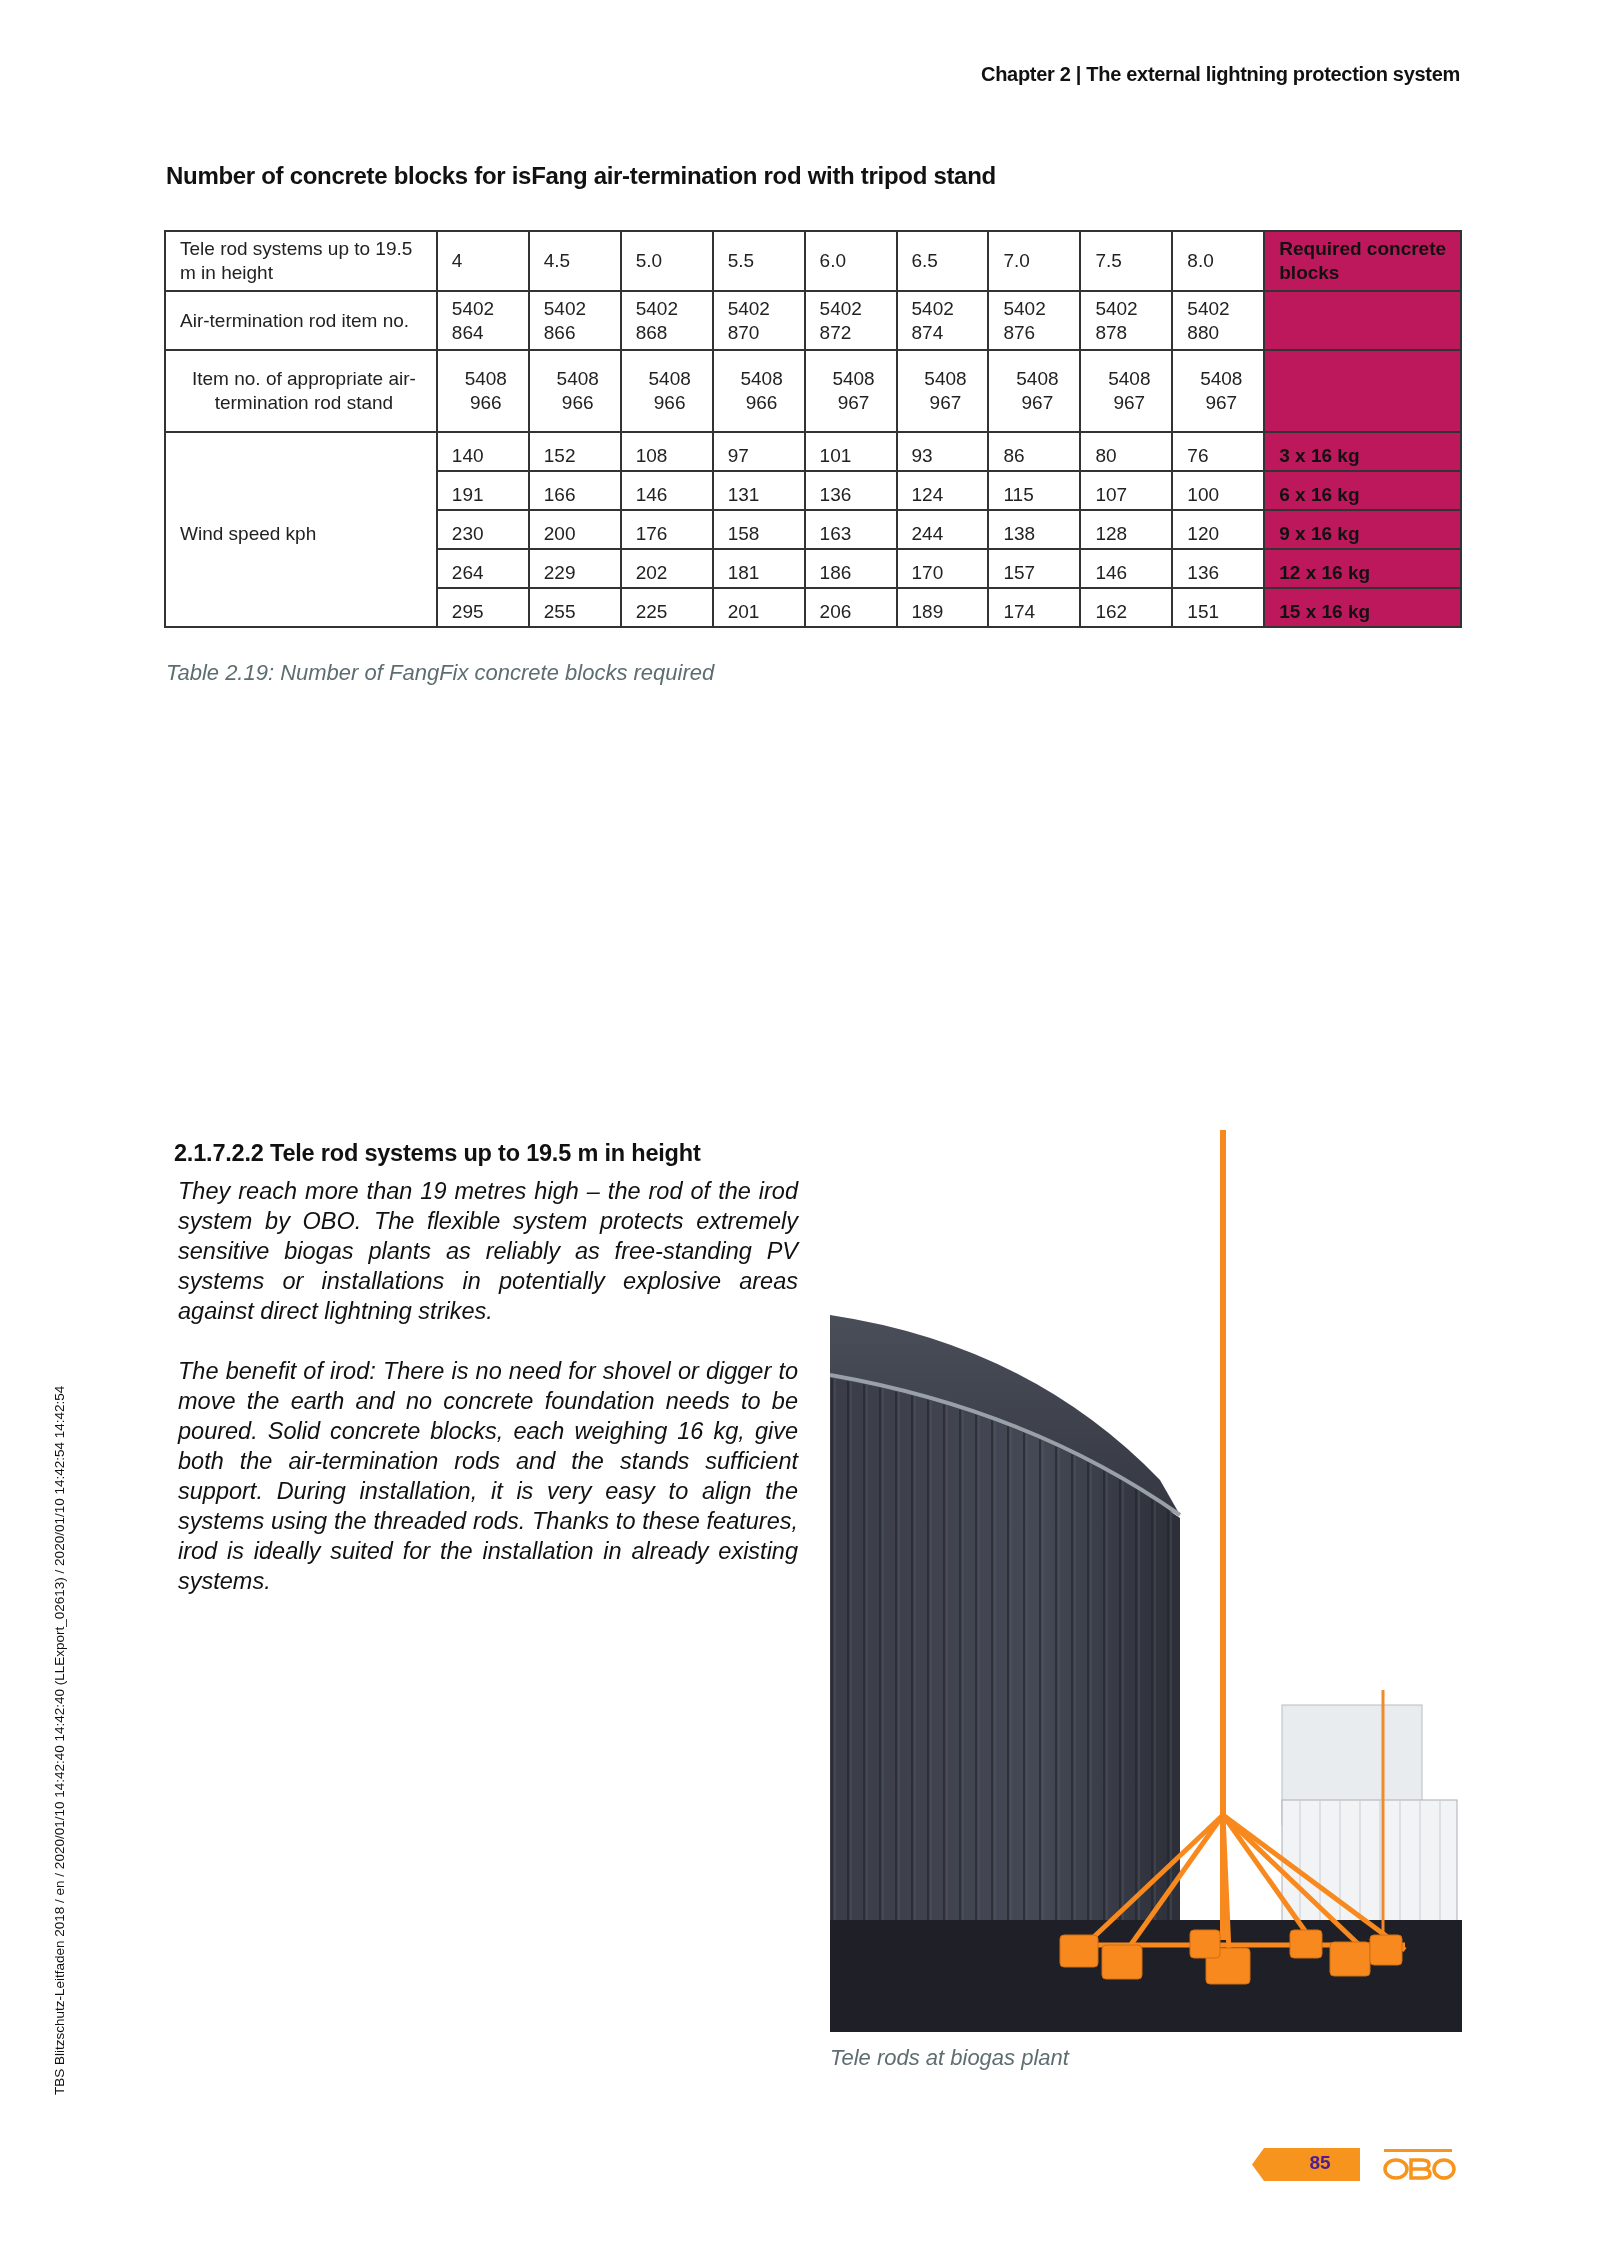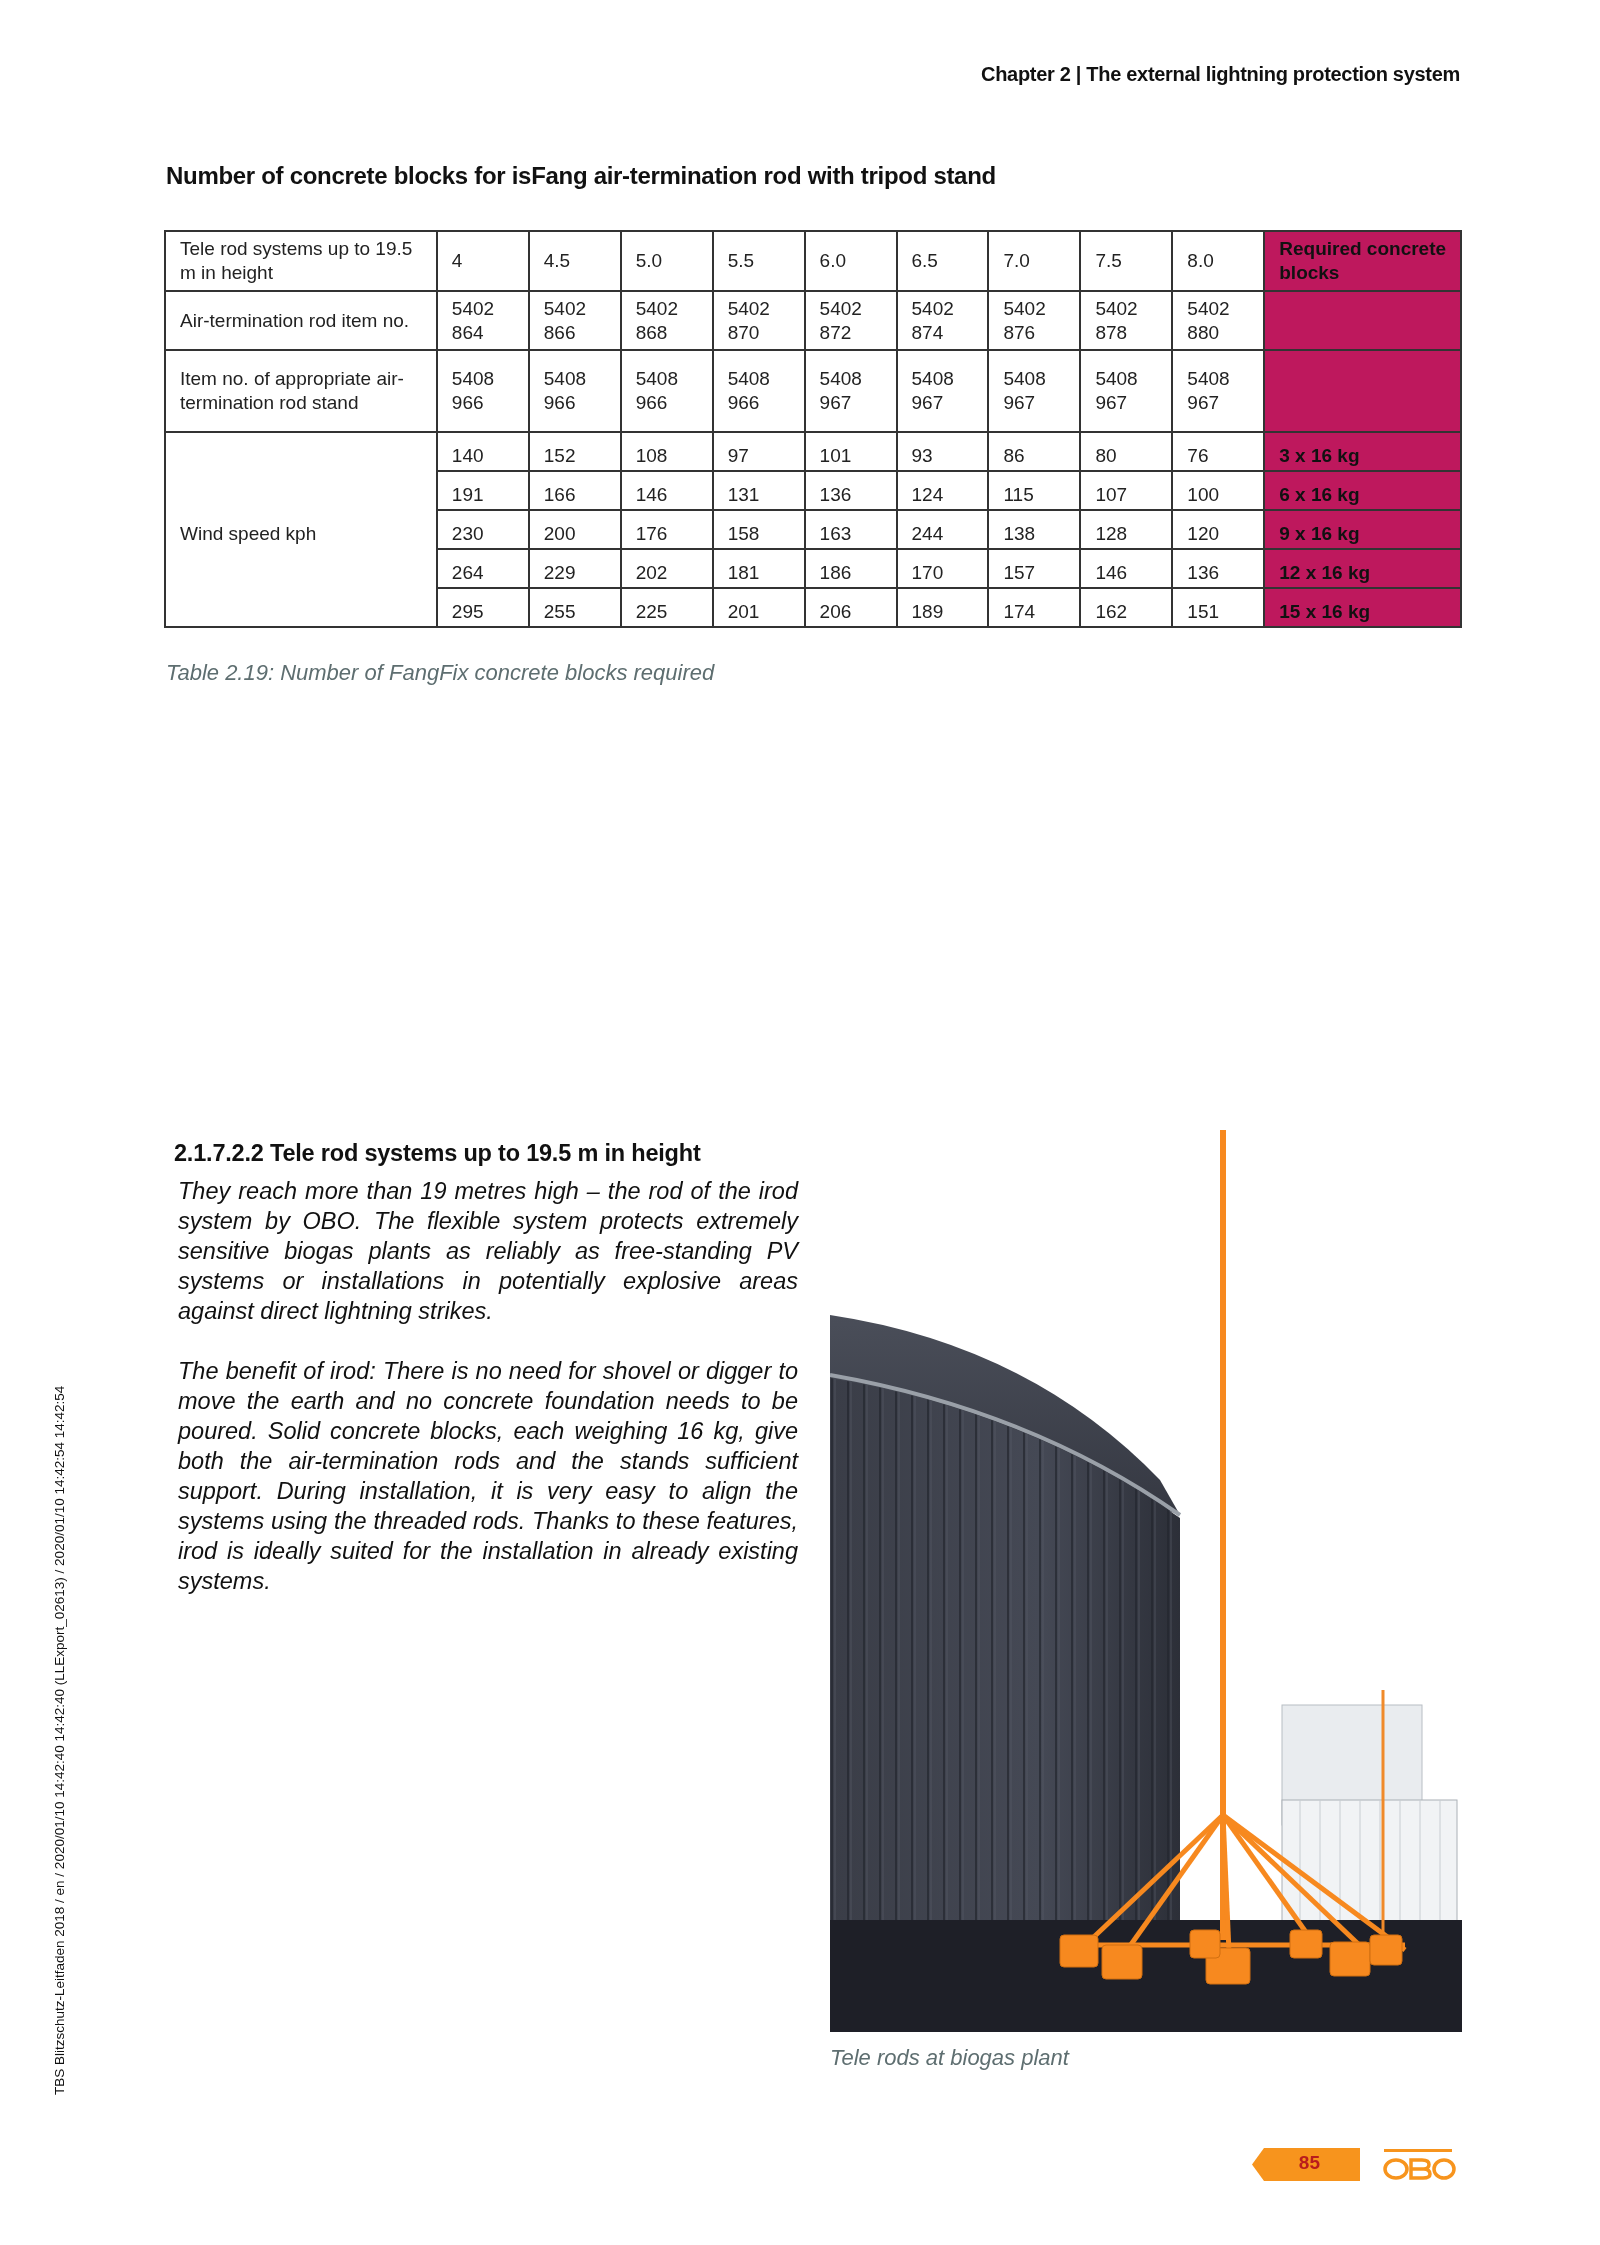--- a/index.html
+++ b/index.html
@@ -14,42 +14,42 @@
 
   table.blocks { position: absolute; top: 230px; left: 164px; width: 1298px; border-collapse: collapse;
                  font-size: 19px; color: #222; }
   table.blocks td { border: 2px solid #333; padding: 2px 8px 2px 14px; vertical-align: middle;
                     line-height: 24px; }
   table.blocks td.label { width: 260px; }
   table.blocks td.val { width: 70px; }
   table.blocks td.req { width: 180px; background: #be185d; font-weight: bold; color: #111; }
   table.blocks tr.hdr td { height: 54px; }
   table.blocks tr.items td { height: 53px; }
-  table.blocks tr.stand td { height: 76px; }
+  table.blocks tr.stand td { height: 76px; text-align: center; }
   table.blocks tr.wind td { height: 29px; padding-top: 8px; padding-bottom: 0; }
 
   .table-caption { position: absolute; top: 660px; left: 166px; font-size: 22px; font-style: italic;
                    color: #5e6e70; text-align: center; }
 
   .section { position: absolute; top: 1130px; left: 166px; width: 632px; font-size: 23.5px;
              line-height: 30px; color: #111; }
   .section h2 { font-size: 23.5px; margin: 8px; line-height: 30px; font-weight: bold; letter-spacing: -0.2px; }
   .section p { margin: 0 0 30px 12px; text-align: justify; font-style: italic; }
 
   .figure { position: absolute; top: 1130px; left: 830px; width: 632px; height: 902px; overflow: hidden; }
   .figure-caption { position: absolute; top: 2045px; left: 830px; font-size: 22px; font-style: italic;
                     color: #5e6e70; }
 
   .side-meta { position: absolute; left: 52px; top: 2095px; transform-origin: 0 0; transform: rotate(-90deg);
                font-size: 13.5px; white-space: nowrap; color: #111; }
 
   .page-tab { position: absolute; top: 2148px; left: 1252px; width: 108px; height: 33px; background: #f7941d;
               clip-path: polygon(12px 0, 100% 0, 100% 100%, 12px 100%, 0 50%); }
-  .page-num { position: absolute; top: 2152px; left: 1260px; width: 60px; text-align: right;
-              font-size: 19px; font-weight: bold; color: #b91c1c; }
+  .page-num { position: absolute; top: 2152px; left: 1290px; width: 60px; text-align: center;
+              font-size: 19px; font-weight: bold; color: #4c1d95; }
   .logo { position: absolute; top: 2148px; left: 1378px; width: 80px; height: 34px; }
 </style>
 </head>
 <body>
 
 <div class="running-header">Chapter 2 | The external lightning protection system</div>
 
 <div class="table-heading">Number of concrete blocks for isFang air-termination rod with tripod stand</div>
 
 <table class="blocks">

